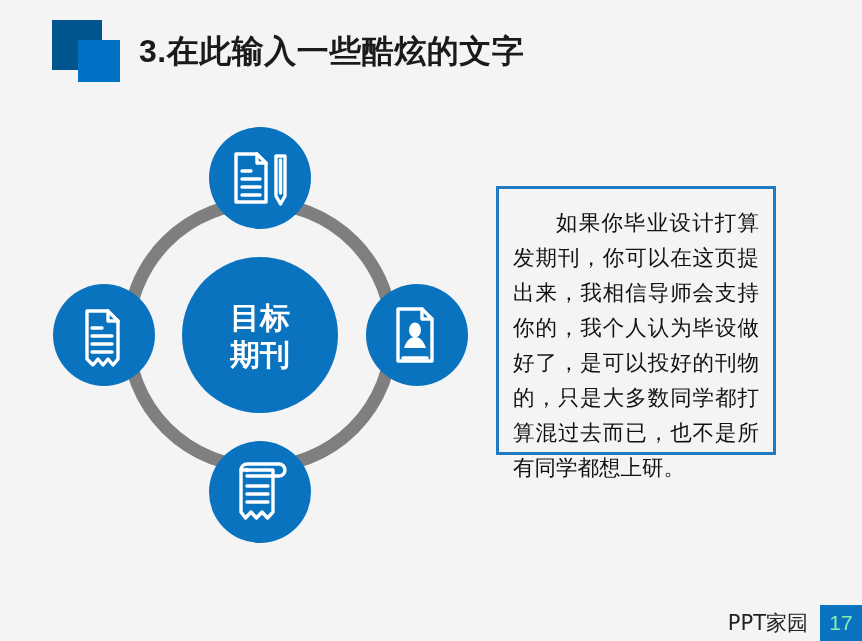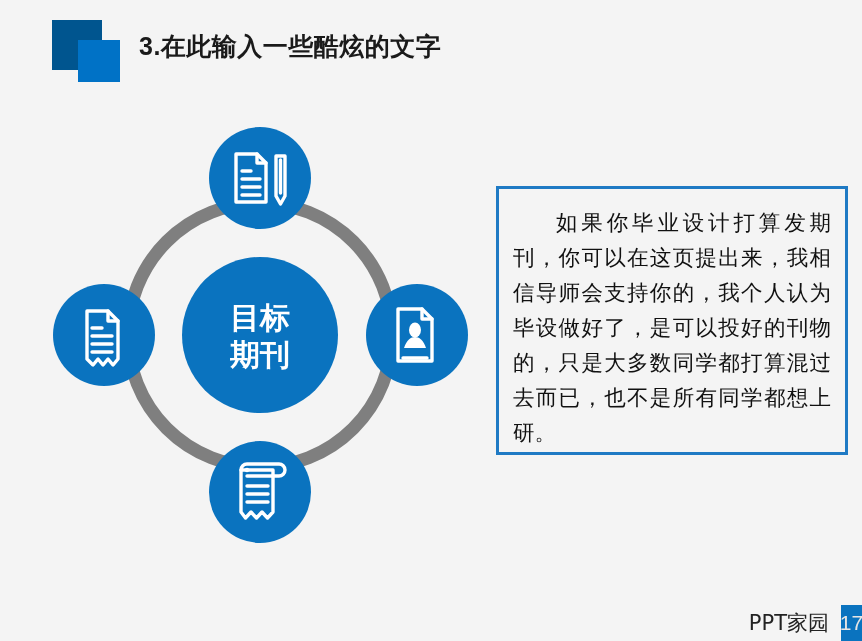--- a/index.html
+++ b/index.html
@@ -36,21 +36,21 @@
     left: 78px;
     top: 40px;
     width: 42px;
     height: 42px;
     background: #0072c6;
   }
   #slide-title {
     position: absolute;
     left: 139px;
     top: 30px;
-    font-size: 25px;
+    font-size: 32px;
     font-weight: bold;
     color: #1a1a1a;
     letter-spacing: 0.5px;
     white-space: nowrap;
   }
 
   
   #diagram {
     position: absolute;
     left: 30px;
@@ -60,21 +60,21 @@
   }
   #diagram svg {
     display: block;
   }
 
   
   #text-panel {
     position: absolute;
     left: 496px;
     top: 186px;
-    width: 352px;
+    width: 280px;
     height: 269px;
     box-sizing: border-box;
     border: 3px solid #1f7ac4;
     background: #f4f4f4;
   }
   #text-panel-body {
     padding: 16px 14px 10px 14px;
     font-size: 21.5px;
     line-height: 35px;
     color: #111111;
@@ -95,23 +95,23 @@
   }
   #footer-brand {
     display: flex;
     align-items: center;
     padding-right: 12px;
     font-size: 21px;
     color: #222222;
     font-family: "DejaVu Sans", "Liberation Sans", sans-serif;
   }
   #footer-page {
-    width: 21px;
+    width: 42px;
     background: #0a73bf;
-    color: #e5e5e5;
+    color: #86efac;
     font-size: 21px;
     display: flex;
     align-items: center;
     justify-content: center;
   }
 </style>
 </head>
 <body>
 
 <div id="title-block">

